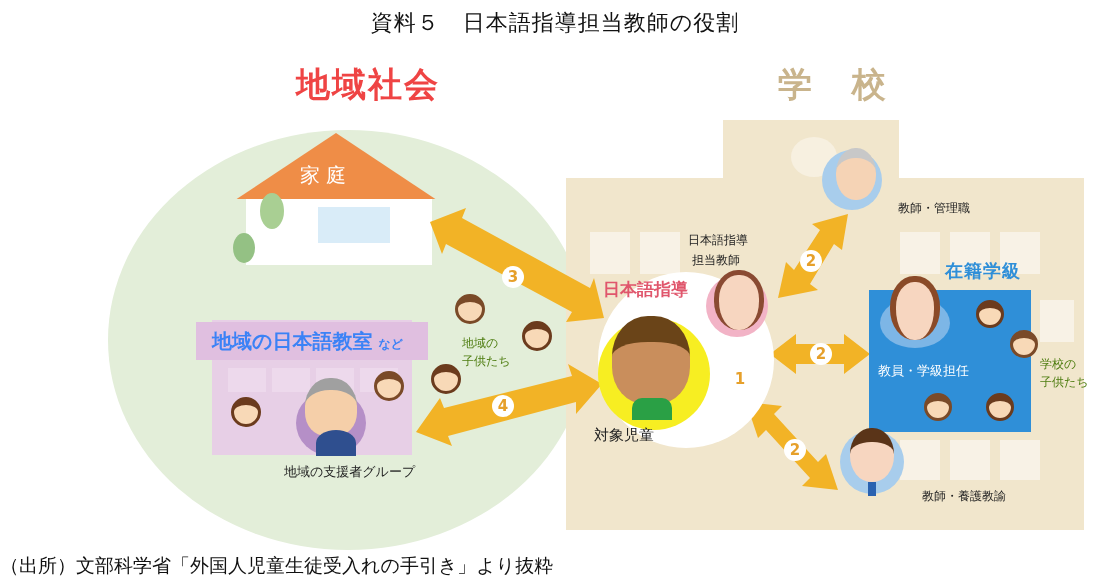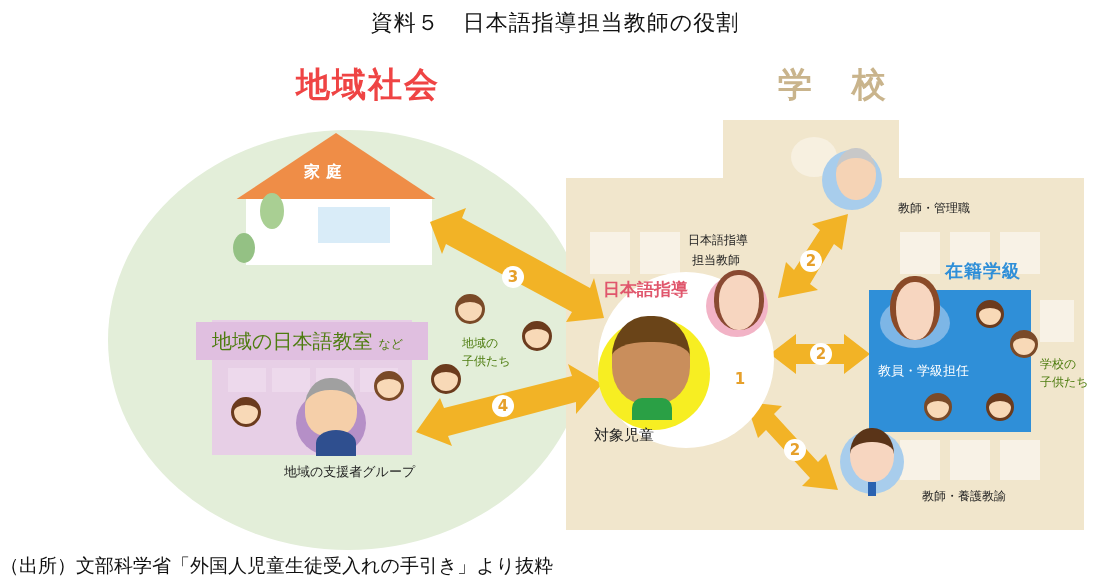--- a/index.html
+++ b/index.html
@@ -8,27 +8,27 @@
   .title{left:0;width:1110px;top:8px;text-align:center;font-size:22px;color:#111;letter-spacing:1px;font-family:"DejaVu Sans",sans-serif;}
   .zone-label{font-weight:bold;font-size:34px;letter-spacing:2px;}
   .community-label{left:296px;top:62px;color:#ef4444;}
   .school-label{left:778px;top:62px;color:#c9b48c;letter-spacing:14px;}
   .community-circle{left:108px;top:130px;width:480px;height:420px;border-radius:50%;background:#e3eed9;}
   .school-top{left:723px;top:120px;width:176px;height:70px;background:#f1e6cc;}
   .school-body{left:566px;top:178px;width:518px;height:352px;background:#f1e6cc;}
   .clock{left:791px;top:137px;width:46px;height:40px;border-radius:50%;background:#f7f0e0;}
   .win{background:#f8f2e6;}
   .roof{left:230px;top:133px;width:0;height:0;border-left:92px solid transparent;border-right:92px solid transparent;border-bottom:66px solid #ef8d47;transform:scaleX(1.08);}
-  .roof-text{left:230px;top:162px;width:200px;text-align:center;color:#fff;font-weight:bold;font-size:16px;letter-spacing:6px;}
+  .roof-text{left:230px;top:162px;width:200px;text-align:center;color:#fff;font-weight:normal;font-size:20px;letter-spacing:6px;}
   .house{left:246px;top:199px;width:186px;height:66px;background:#fff;}
   .house-win{left:318px;top:207px;width:72px;height:36px;background:#d9ecf8;border:0;}
   .bush{background:#a9cf93;border-radius:50%;}
   .class-bldg{left:212px;top:320px;width:200px;height:135px;background:#e7cfe6;}
   .class-sign{left:196px;top:322px;width:232px;height:38px;background:#e0bfe0;}
-  .class-sign-text{left:212px;top:328px;color:#4d7c0f;font-weight:normal;font-size:20px;white-space:nowrap;}
+  .class-sign-text{left:212px;top:328px;color:#3b82f6;font-weight:bold;font-size:20px;white-space:nowrap;}
   .class-sign-text small{font-size:12px;margin-left:6px;}
   .face{border-radius:50%;background:#f8d9b7;border:3px solid #6b3b1d;border-top-width:8px;box-sizing:border-box;}
   .label{font-size:12px;color:#4d7c0f;line-height:18px;white-space:nowrap;}
   .label-dark{font-size:12px;color:#222;white-space:nowrap;}
   .inner-circle{left:598px;top:272px;width:176px;height:176px;border-radius:50%;background:#ffffff;}
   .child-circle{left:598px;top:318px;width:112px;height:112px;border-radius:50%;background:#f7ee22;}
   .teacher-circle{left:706px;top:275px;width:62px;height:62px;border-radius:50%;background:#f2b3c6;}
   .jp-room{left:603px;top:278px;color:#e0566c;font-weight:bold;font-size:17px;white-space:nowrap;}
   .mgr-circle{left:822px;top:150px;width:60px;height:60px;border-radius:50%;background:#a8cdec;}
   .nurse-circle{left:840px;top:430px;width:64px;height:64px;border-radius:50%;background:#a8cdec;}

